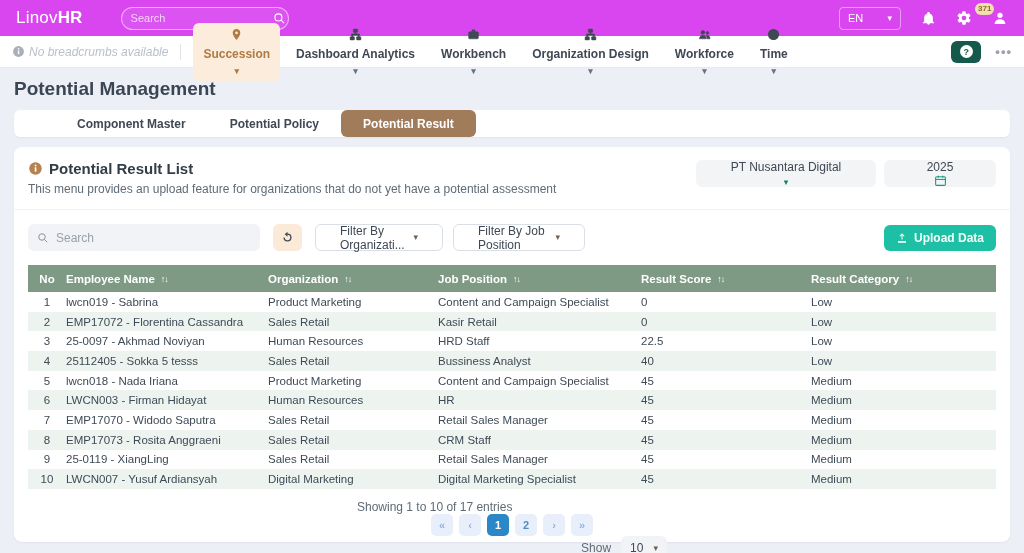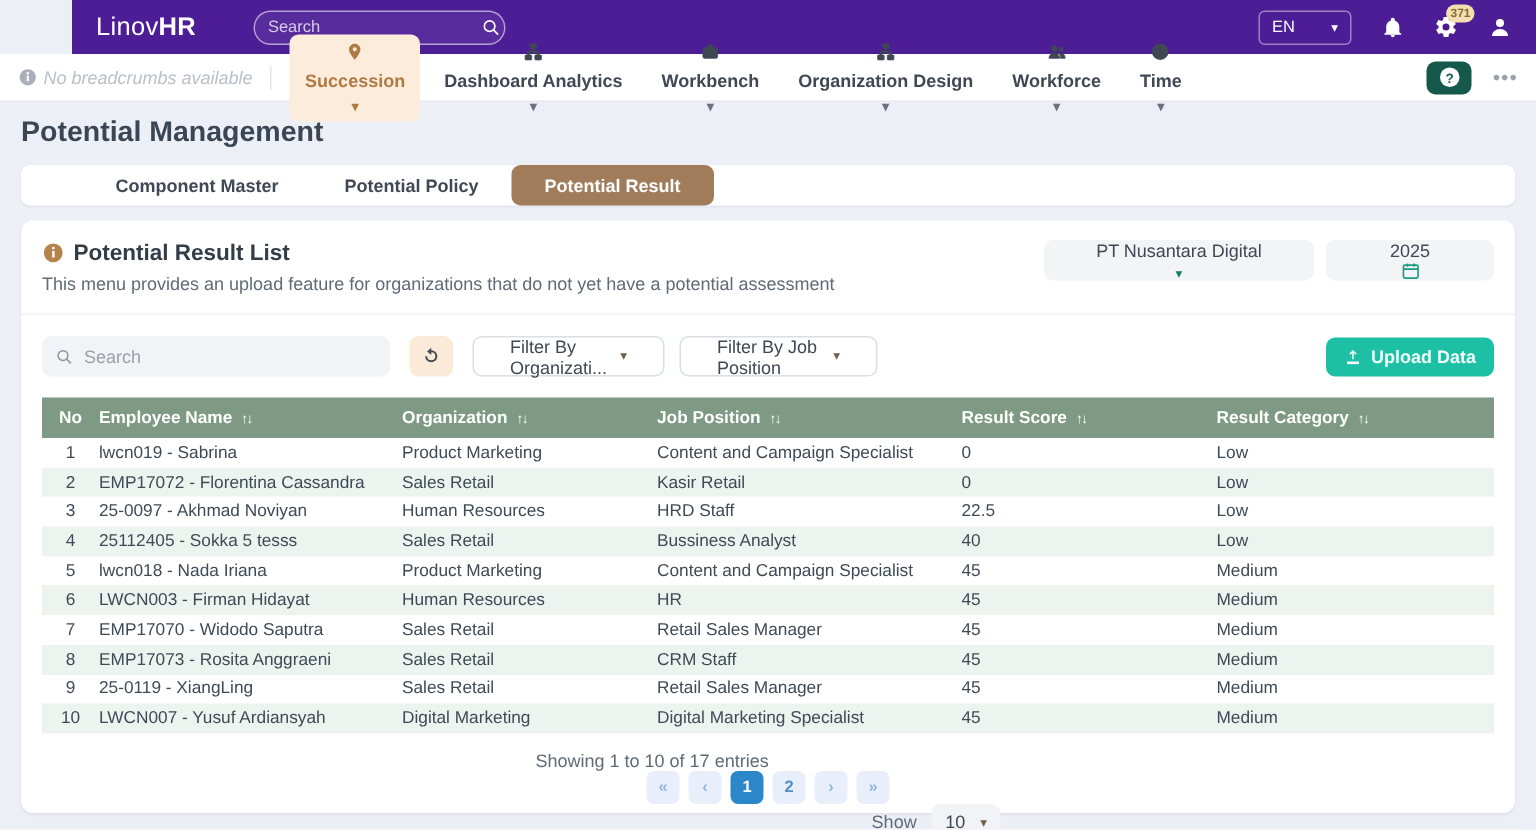--- a/index.html
+++ b/index.html
@@ -7,22 +7,22 @@
   body {
     font-family:"Liberation Sans", sans-serif;
     background:#edeff7;
     color:#3e4a56;
     overflow:hidden;
   }
   svg { display:block; }
 
   
   .topbar {
-    height:36px; background:#4c1d95; display:flex; align-items:center;
-    padding:0 16px; color:#fff;margin-left:48px;
+    height:36px; background:#d946ef; display:flex; align-items:center;
+    padding:0 16px; color:#fff;
   }
   .logo { font-size:17px; letter-spacing:.2px; color:#fff; }
   .logo b { font-weight:800; }
   .top-search {
     margin-left:38px; width:168px; height:23px; border-radius:12px;
     border:1px solid rgba(255,255,255,.55); background:rgba(255,255,255,.07);
     display:flex; align-items:center; padding:0 9px;
   }
   .top-search input {
     flex:1; background:transparent; border:none; outline:none;
@@ -31,21 +31,21 @@
   .top-search input::placeholder { color:rgba(255,255,255,.75); }
   .top-spacer { flex:1; }
   .lang-box {
     width:62px; height:23px; border:1px solid rgba(255,255,255,.45);
     border-radius:4px; display:flex; align-items:center; justify-content:space-between;
     padding:0 8px; font-size:11px; cursor:pointer;
   }
   .caret { font-size:9px; line-height:1; }
   .top-icon { margin-left:20px; position:relative; cursor:pointer; }
   .badge {
-    position:absolute; top:-7px; left:8px; background:#f2deb0; color:#8a6a33;
+    position:absolute; top:-7px; left:19px; background:#f2deb0; color:#8a6a33;
     font-size:8px; font-weight:700; padding:2px 3px; border-radius:8px; line-height:1;
   }
 
   
   .navbar {
     height:32px; background:#fff; border-bottom:1px solid #e7e9ee;
     display:flex; align-items:center; padding:0 12px; font-size:12px;
   }
   .bc-hint { display:flex; align-items:center; color:#b9bfc9; }
   .bc-hint .txt { font-style:italic; margin-left:4px; margin-right:12px; }

